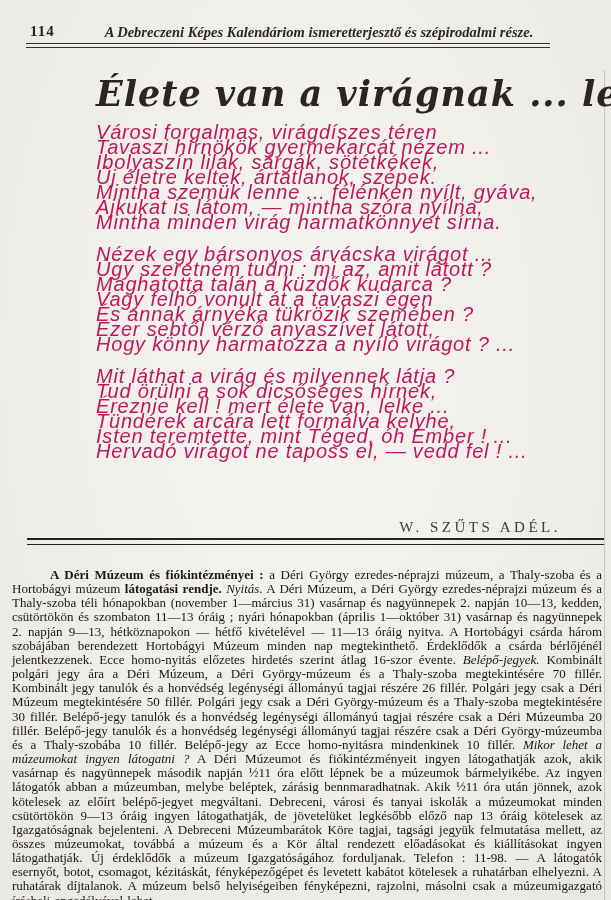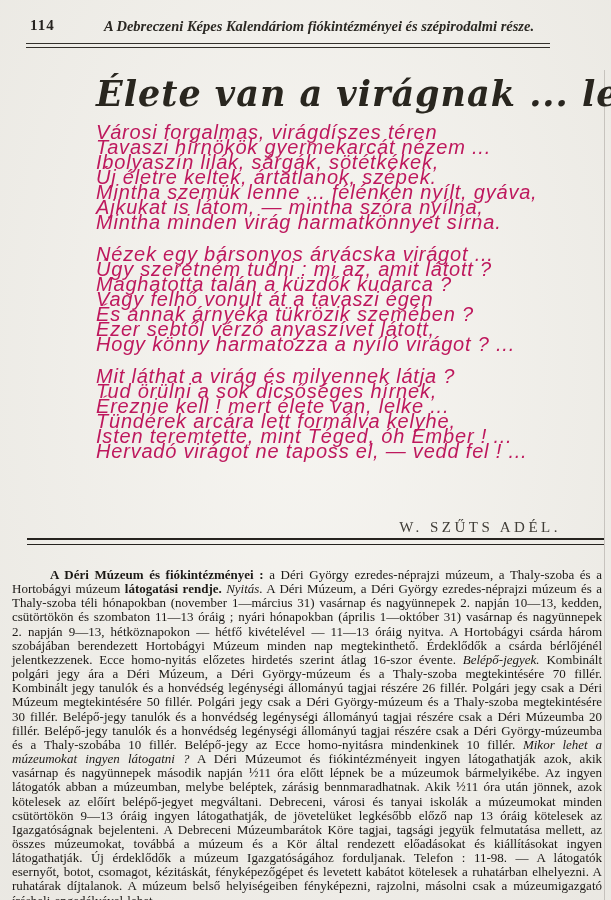--- a/index.html
+++ b/index.html
@@ -15,21 +15,21 @@
     position:absolute;inset:0;
     background:
       radial-gradient(ellipse at 50% 40%, rgba(255,255,255,0.35), rgba(0,0,0,0.03) 95%),
       #f2f0ea;
   }
   .scan-edge{
     position:absolute;right:6px;top:70px;bottom:0;width:1px;
     background:rgba(100,95,85,0.28);
   }
   
-  .header{position:absolute;top:16px;left:28px;width:522px;height:20px;}
+  .header{position:absolute;top:22px;left:28px;width:522px;height:20px;}
   .page-number{
     position:absolute;left:2px;top:1px;
     font-size:15px;letter-spacing:1px;font-weight:bold;color:#26231f;
   }
   .running-title{
     position:absolute;left:60px;right:0;top:2px;
     text-align:center;
     font-style:italic;font-weight:bold;
     font-size:14.5px;color:#2b2823;
     white-space:nowrap;
@@ -85,21 +85,21 @@
   .notice .seg-normal{font-weight:normal;font-style:normal;}
 </style>
 </head>
 <body>
 
 <div class="paper"></div>
 <div class="scan-edge"></div>
 
 <div class="header">
   <span class="page-number">114</span>
-  <span class="running-title">A Debreczeni Képes Kalendáriom fiókintézményei és szépirodalmi része.</span>
+  <span class="running-title">A Debreczeni Képes Kalendáriom ismeretterjesztő és szépirodalmi része.</span>
 </div>
 <div class="header-rule"></div>
 
 <div class="poem">
   <h1 class="poem-title">Élete van a virágnak ... lelke ...</h1>
   <div class="stanza">
       <div class="poem-line">Városi forgalmas, virágdíszes téren</div>
       <div class="poem-line">Tavaszi hírnökök gyermekarcát nézem ...</div>
       <div class="poem-line">Ibolyaszín lilák, sárgák, sötétkékek,</div>
       <div class="poem-line">Új életre keltek, ártatlanok, szépek.</div>

